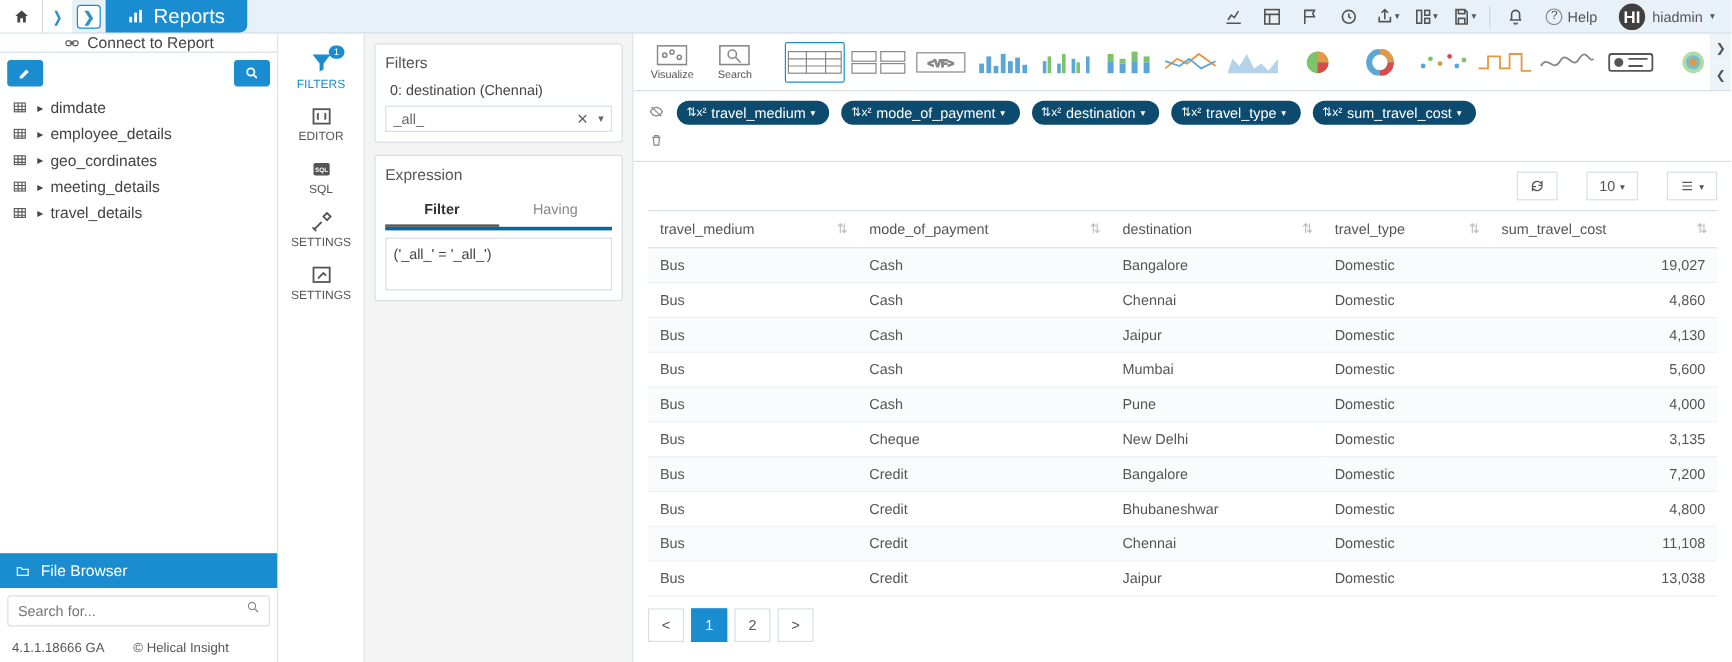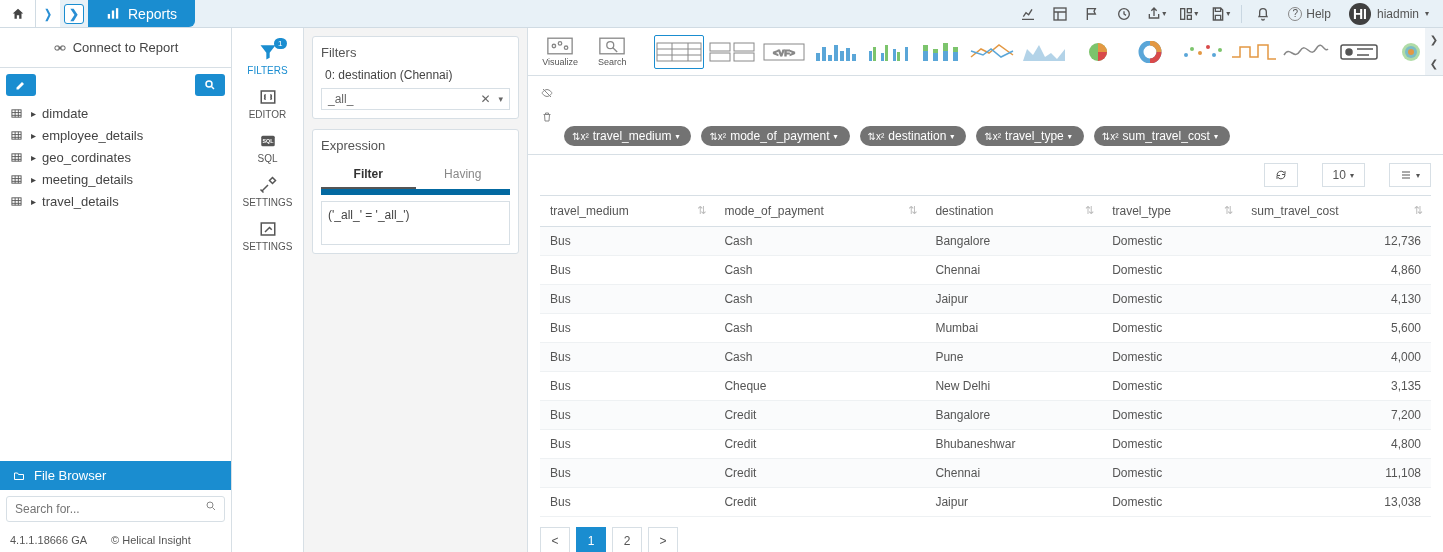--- a/index.html
+++ b/index.html
@@ -2,30 +2,30 @@
 <html><head>
 <meta charset="utf-8">
 <style>
 * { box-sizing: border-box; margin: 0; padding: 0; }
 body { font-family: Arial, sans-serif; font-size: 12px; color: #555; background: #fff; }
 .app { display: flex; flex-direction: column; height: 552px; width: 1443px; }
 .topbar { height: 28px; background: #e8f1f7; display: flex; align-items: center; border-bottom: 1px solid #d0dbe3; }
 .topbar-left { display: flex; align-items: center; height: 100%; }
 .home-btn { width: 36px; height: 100%; display: flex; align-items: center; justify-content: center; background: #fff; border-right: 1px solid #d0dbe3; cursor: pointer; }
 .breadcrumb-sep { width: 24px; height: 100%; display: flex; align-items: center; justify-content: center; background: #fff; color: #2a8fd4; font-weight: bold; }
-.reports-tab { height: 100%; padding: 0 18px; background: #1a8dd0; color: #fff; display: flex; align-items: center; gap: 8px; font-size: 14px; border-radius: 0 0 6px 0; }
+.reports-tab { height: 100%; padding: 0 18px; background: #1a8dd0; color: #fff; display: flex; align-items: center; gap: 8px; font-size: 17px; border-radius: 0 0 6px 0; }
 .topbar-right { margin-left: auto; display: flex; align-items: center; height: 100%; gap: 2px; padding-right: 6px; }
 .topbar-icon { width: 30px; height: 26px; display: flex; align-items: center; justify-content: center; color: #555; cursor: pointer; border-radius: 2px; }
 .topbar-sep { width: 1px; height: 18px; background: #c9d7e2; margin: 0 4px; }
 .help-link { display: flex; align-items: center; gap: 4px; padding: 0 8px; color: #555; cursor: pointer; }
 .user-chip { display: flex; align-items: center; gap: 6px; padding: 0 8px; cursor: pointer; }
 .user-avatar { width: 22px; height: 22px; border-radius: 50%; background: #404040; color: #fff; display: flex; align-items: center; justify-content: center; font-size: 14px; font-weight: bold; }
 .body { flex: 1; display: flex; overflow: hidden; }
 .sidebar { width: 232px; border-right: 1px solid #d7dfe5; display: flex; flex-direction: column; background: #fff; }
-.connect-bar { height: 40px; border-bottom: 1px solid #d7dfe5; display: flex; align-items: center; justify-content: center; color: #444; font-size: 13px; gap: 6px; cursor: pointer; }
+.connect-bar { height: 16px; border-bottom: 1px solid #d7dfe5; display: flex; align-items: center; justify-content: center; color: #444; font-size: 13px; gap: 6px; cursor: pointer; }
 .sb-actions { display: flex; padding: 6px; gap: 6px; }
 .sb-btn { background: #1a8dd0; color: #fff; width: 30px; height: 22px; display: flex; align-items: center; justify-content: center; border-radius: 3px; cursor: pointer; font-size: 11px; }
 .sb-spacer { flex: 1; }
 .sb-list { padding: 4px 10px; display: flex; flex-direction: column; gap: 7px; font-size: 13px; }
 .sb-item { display: flex; align-items: center; gap: 6px; color: #444; cursor: pointer; }
 .file-browser { margin-top: auto; }
 .file-browser-hdr { background: #1a8dd0; color: #fff; padding: 7px 12px; font-size: 13px; display: flex; align-items: center; gap: 8px; cursor: pointer; }
 .search-wrap { padding: 6px; position: relative; }
 .search-input { width: 100%; padding: 5px 26px 5px 8px; border: 1px solid #d7dfe5; border-radius: 3px; font-size: 12px; color: #777; }
 .search-icon-in { position: absolute; right: 14px; top: 10px; color: #888; }
@@ -34,36 +34,36 @@
 .tool-item { width: 100%; display: flex; flex-direction: column; align-items: center; padding: 6px 0; color: #555; cursor: pointer; font-size: 10px; gap: 3px; }
 .tool-item.active { color: #1a8dd0; }
 .tool-icon { font-size: 18px; position: relative; }
 .tool-badge { position: absolute; top: -4px; right: -8px; background: #1a8dd0; color: #fff; border-radius: 8px; font-size: 8px; padding: 1px 4px; }
 .filter-panel { width: 224px; background: #f4f4f4; border-right: 1px solid #d7dfe5; padding: 8px; display: flex; flex-direction: column; gap: 10px; }
 .fp-box { background: #fff; border: 1px solid #d7dfe5; border-radius: 3px; padding: 8px; }
 .fp-title { font-size: 13px; color: #555; margin-bottom: 8px; }
 .fp-sub { font-size: 12px; color: #444; margin-bottom: 6px; padding-left: 4px; }
 .fp-input { display: flex; align-items: center; border: 1px solid #d7dfe5; padding: 3px 6px; font-size: 12px; color: #666; }
 .fp-input .val { flex: 1; }
-.fp-tabs { display: flex; border-bottom: 6px solid #0369a1; margin-bottom: 6px; }
+.fp-tabs { display: flex; border-bottom: 3px solid #0369a1; margin-bottom: 6px; }
 .fp-tab { flex: 1; text-align: center; padding: 6px 0; font-size: 12px; color: #888; cursor: pointer; }
 .fp-tab.active { color: #333; font-weight: bold; border-bottom: 2px solid #555; }
 .fp-textarea { width: 100%; border: 1px solid #d7dfe5; padding: 6px; font-size: 12px; color: #444; min-height: 44px; resize: vertical; }
 .main { flex: 1; display: flex; flex-direction: column; overflow: hidden; background: #fff; }
 .chart-bar { height: 48px; border-bottom: 1px solid #d7dfe5; display: flex; align-items: center; padding: 0 8px; gap: 4px; position: relative; }
 .chart-cell { width: 62px; height: 34px; display: flex; flex-direction: column; align-items: center; justify-content: center; cursor: pointer; font-size: 9px; color: #555; gap: 2px; border-radius: 2px; }
 .chart-cell .cicon { font-size: 18px; color: #888; }
 .chart-cell.sel { border: 1px solid #1a8dd0; }
 .chart-nav { position: absolute; right: 0; top: 0; height: 100%; width: 18px; display: flex; flex-direction: column; }
 .chart-nav div { flex: 1; display: flex; align-items: center; justify-content: center; background: #eef3f7; cursor: pointer; font-size: 10px; color: #555; }
 .pill-bar { padding: 8px 10px; display: flex; align-items: flex-start; gap: 8px; border-bottom: 1px solid #d7dfe5; }
 .pill-left { display: flex; flex-direction: column; gap: 6px; }
 .pill-smbtn { width: 18px; height: 18px; color: #888; display: flex; align-items: center; justify-content: center; cursor: pointer; font-size: 11px; }
 .pills { display: flex; gap: 10px; flex-wrap: wrap; }
-.pill { background: #737373; color: #fff; border-radius: 12px; padding: 3px 12px 3px 8px; font-size: 12px; display: flex; align-items: center; gap: 4px; cursor: pointer; margin-top: 42px; }
+.pill { background: #0c4a6e; color: #fff; border-radius: 12px; padding: 3px 12px 3px 8px; font-size: 12px; display: flex; align-items: center; gap: 4px; cursor: pointer; }
 .table-area { flex: 1; padding: 8px 12px; overflow: auto; }
 .table-ctrl { display: flex; justify-content: flex-end; gap: 24px; margin-bottom: 8px; }
 .tc-btn { border: 1px solid #d7dfe5; background: #fff; padding: 4px 10px; font-size: 12px; cursor: pointer; display: flex; align-items: center; gap: 4px; }
 table { width: 100%; border-collapse: collapse; font-size: 12px; }
 th { text-align: left; padding: 8px 10px; border-top: 1px solid #d7dfe5; border-bottom: 1px solid #d7dfe5; color: #555; font-weight: normal; position: relative; }
 th .sort { position: absolute; right: 8px; color: #bbb; font-size: 11px; }
 td { padding: 7px 10px; border-bottom: 1px solid #eef1f3; color: #555; }
 td.num { text-align: right; }
 tr:nth-child(odd) td { background: #fafbfc; }
 .pager { display: flex; gap: 6px; margin-top: 10px; }
@@ -524,21 +524,21 @@
                 <th><span>travel_type</span><span class="sort">⇅</span></th>
                 <th><span>sum_travel_cost</span><span class="sort">⇅</span></th>
               </tr>
             </thead>
           <tbody id="tbody">
               <tr>
                 <td>Bus</td>
                 <td>Cash</td>
                 <td>Bangalore</td>
                 <td>Domestic</td>
-                <td class="num">12,736</td>
+                <td class="num">19,027</td>
               </tr>
               <tr>
                 <td>Bus</td>
                 <td>Cash</td>
                 <td>Chennai</td>
                 <td>Domestic</td>
                 <td class="num">4,860</td>
               </tr>
               <tr>
                 <td>Bus</td>

